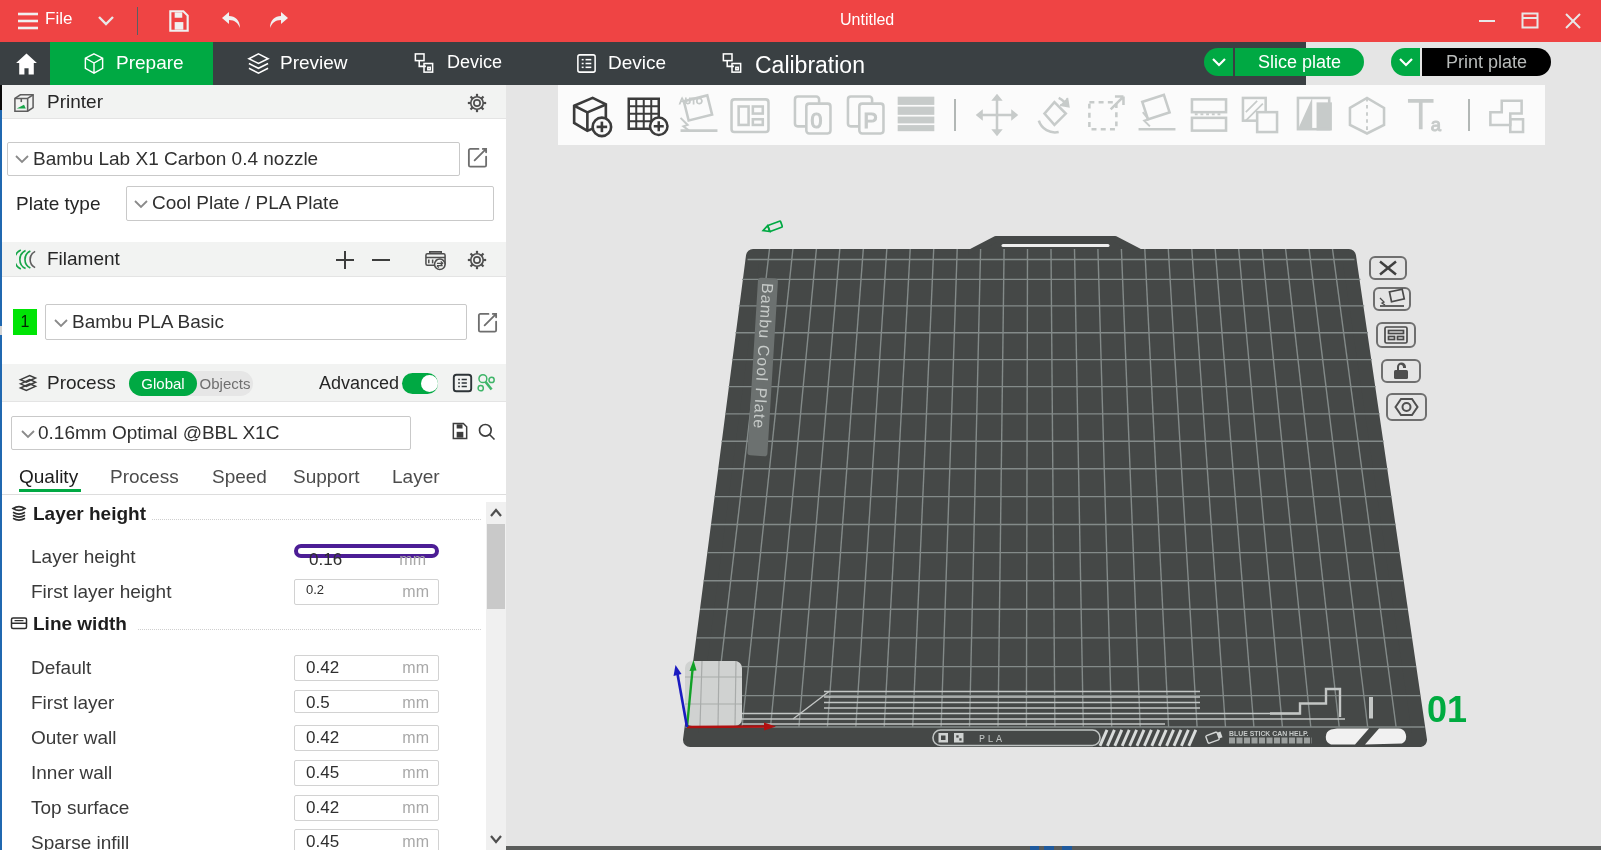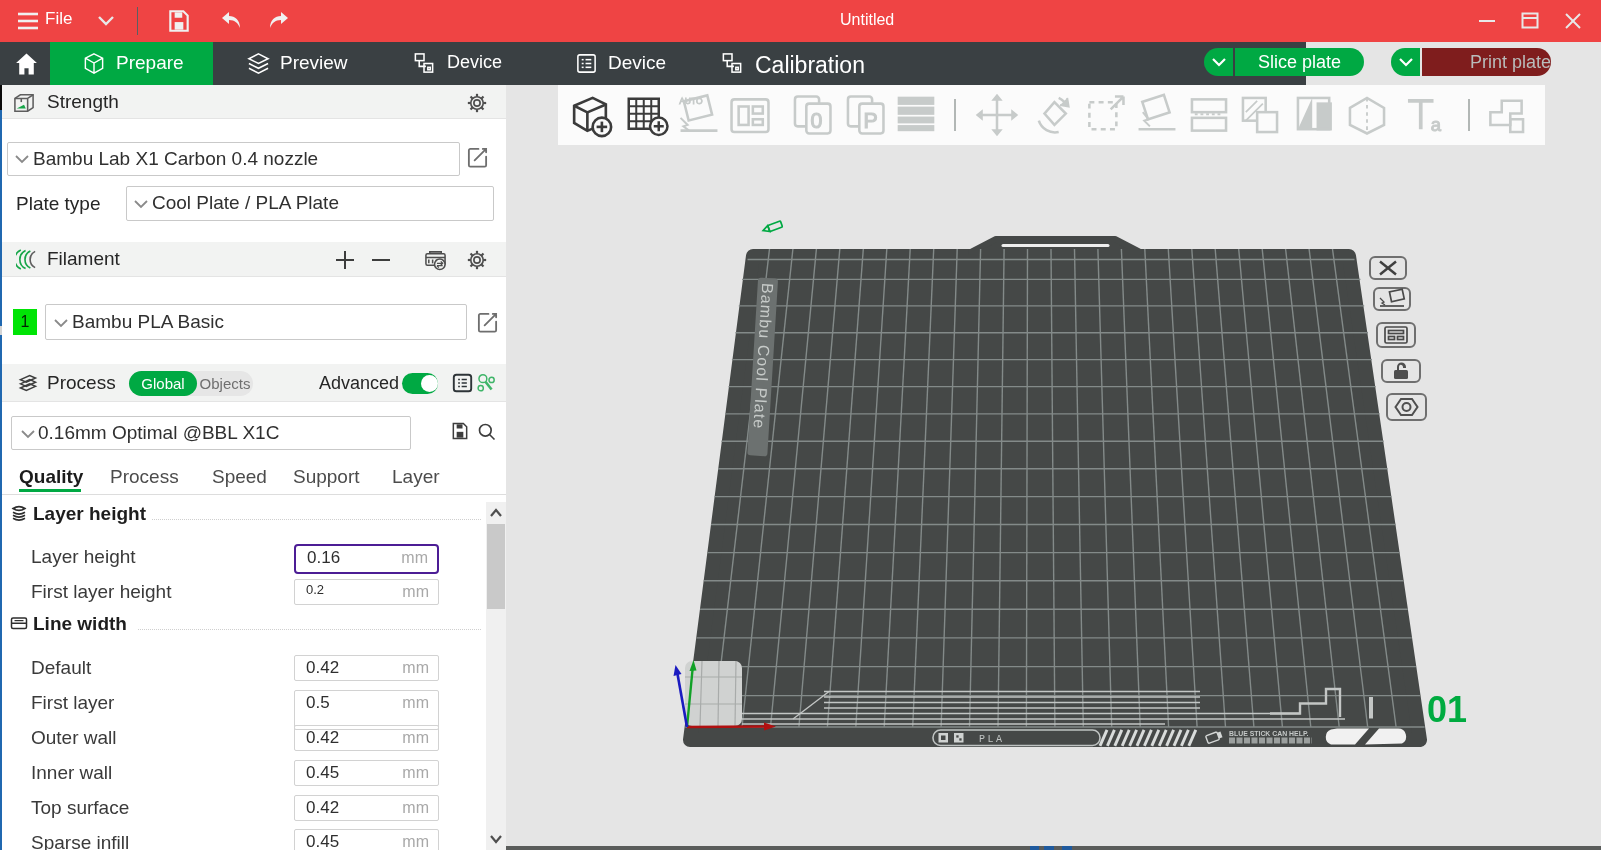--- a/index.html
+++ b/index.html
@@ -97,36 +97,36 @@
     <svg class="abs" style="left:7px;top:9px" width="16" height="11">
         <path d="M2,2 L8,8 L14,2" stroke="#fff" stroke-width="2.2" fill="none"></path>
       </svg>
     <div class="abs" style="left:31px;top:0;width:129px;height:28px;background:#00a943;border-radius:0 14px 14px 0;color:#fff;font-size:18px;text-align:center;line-height:28px">Slice plate</div>
   </div>
   <div class="abs" style="left:1391px;top:6px;width:160px;height:28px">
     <div class="abs" style="left:0;top:0;width:29px;height:28px;background:#00a943;border-radius:14px 0 0 14px"></div>
     <svg class="abs" style="left:7px;top:9px" width="16" height="11">
         <path d="M2,2 L8,8 L14,2" stroke="#fff" stroke-width="2.2" fill="none"></path>
       </svg>
-    <div class="abs" style="left:31px;top:0;width:129px;height:28px;background:#7f1d1d;border-radius:0 14px 14px 0;color:#b9bcbb;font-size:18px;text-align:right;line-height:28px">Print plate</div>
+    <div class="abs" style="left:31px;top:0;width:129px;height:28px;background:#000000;border-radius:0 14px 14px 0;color:#b9bcbb;font-size:18px;text-align:center;line-height:28px">Print plate</div>
   </div>
 </div>
 
 <div class="abs" style="left:0;top:85px;width:506px;height:765px;background:#fff;color:#2b2b2b">
 
   <div class="abs" style="left:0;top:0;width:506px;height:34px;background:#f2f3f2;border-bottom:1px solid #e4e4e4"></div>
   <svg class="abs" style="left:13px;top:8px" width="22" height="20" viewBox="0 0 24 22">
       <g fill="none" stroke="#5e5e5e" stroke-width="1.7">
         <path d="M2,6 L8,2 L22,2 L22,16 L16,20 L2,20 Z"></path>
         <path d="M2,6 L16,6 L16,20 M16,6 L22,2"></path>
         <path d="M9,6 v4"></path>
       </g>
       <path d="M4,17 L12,13 L14,17 Z" fill="#17a649"></path>
     </svg>
-  <div class="abs" style="left:47px;top:6px;font-size:19px;color:#262626">Strength</div>
+  <div class="abs" style="left:47px;top:6px;font-size:19px;color:#262626">Printer</div>
   <svg class="abs" style="left:466px;top:7px" width="22" height="22" viewBox="0 0 24 24">
       <g fill="none" stroke="#4e4e4e" stroke-width="1.8">
         <circle cx="12" cy="12" r="3.4"></circle>
         <circle cx="12" cy="12" r="6.8"></circle>
         <g stroke-width="2.4">
           <line x1="19.00" y1="12.00" x2="22.00" y2="12.00"></line>
           <line x1="16.95" y1="16.95" x2="19.07" y2="19.07"></line>
           <line x1="12.00" y1="19.00" x2="12.00" y2="22.00"></line>
           <line x1="7.05" y1="16.95" x2="4.93" y2="19.07"></line>
           <line x1="5.00" y1="12.00" x2="2.00" y2="12.00"></line>
@@ -254,42 +254,42 @@
   <svg class="abs" style="left:450px;top:336px" width="20" height="20" viewBox="0 0 24 24">
       <path d="M4,3 h12 l4,4 v14 h-16 z" fill="none" stroke="#3d3d3d" stroke-width="1.8"></path>
       <rect x="8" y="13" width="8" height="7" fill="#3d3d3d"></rect>
       <rect x="8" y="4" width="7" height="5" fill="#3d3d3d"></rect>
     </svg>
   <svg class="abs" style="left:477px;top:337px" width="20" height="20" viewBox="0 0 24 24">
       <circle cx="10" cy="10" r="7" fill="none" stroke="#3d3d3d" stroke-width="2"></circle>
       <line x1="15" y1="15" x2="21" y2="21" stroke="#3d3d3d" stroke-width="2"></line>
     </svg>
 
-  <div class="abs" style="left:19px;top:381px;font-size:19px;font-weight:bold;color:#1c1c1c">Quality</div>
+  <div class="abs" style="left:19px;top:381px;font-size:19px;font-weight:normal;color:#1c1c1c">Quality</div>
   <div class="abs" style="left:19px;top:404px;width:62px;height:3px;background:#00a943"></div>
   <div class="abs" style="left:110px;top:381px;font-size:19px;color:#4c4c4c">Process</div>
   <div class="abs" style="left:212px;top:381px;font-size:19px;color:#4c4c4c">Speed</div>
   <div class="abs" style="left:293px;top:381px;font-size:19px;color:#4c4c4c">Support</div>
   <div class="abs" style="left:392px;top:381px;font-size:19px;color:#4c4c4c">Layer</div>
   <div class="abs" style="left:0;top:409px;width:506px;height:1px;background:#ddd"></div>
 </div>
 
 <div class="abs" style="left:0;top:495px;width:486px;height:355px;background:#fff">
   <svg class="abs" style="left:10px;top:9px" width="18" height="18" viewBox="0 0 24 24">
       <g fill="none" stroke="#2e2e2e" stroke-width="2">
         <path d="M4,6 q8,-5 16,0 q-8,5 -16,0 z"></path>
         <path d="M4,11 q8,5 16,0"></path>
         <path d="M4,15 q8,5 16,0"></path>
         <path d="M4,19 q8,5 16,0"></path>
       </g>
     </svg>
   <div class="abs" style="left:33px;top:8px;font-size:19px;font-weight:bold;color:#1e1e1e">Layer height</div>
   <div class="abs" style="left:152px;top:24px;width:329px;height:0;border-top:1px dotted #cfcfcf"></div>
   <div class="abs" style="left:31px;top:51px;font-size:19px;color:#3a3a3a">Layer height</div>
-  <div class="abs" style="left:294px;top:49px;width:145px;height:30px;border:2px solid #4c1d95;border-radius:4px">
+  <div class="abs" style="left:294px;top:49px;width:145px;height:14px;border:4px solid #4c1d95;border-radius:11px">
       <span style="position:absolute;left:11px;top:2px;font-size:17px;color:#2e2e2e">0.16</span>
       <span style="position:absolute;right:9px;top:3px;font-size:16px;color:#a8a8a8">mm</span>
     </div>
   <div class="abs" style="left:31px;top:86px;font-size:19px;color:#3a3a3a">First layer height</div>
   <div class="abs" style="left:294px;top:84px;width:145px;height:26px;border:1px solid #d2d2d2;border-radius:2px">
       <span style="position:absolute;left:11px;top:2px;font-size:13px;color:#2e2e2e">0.2</span>
       <span style="position:absolute;right:9px;top:3px;font-size:16px;color:#a8a8a8">mm</span>
     </div>
   <svg class="abs" style="left:10px;top:121px" width="18" height="16" viewBox="0 0 24 20">
       <g fill="none" stroke="#2e2e2e" stroke-width="2">
@@ -299,21 +299,21 @@
       </g>
     </svg>
   <div class="abs" style="left:33px;top:118px;font-size:19px;font-weight:bold;color:#1e1e1e">Line width</div>
   <div class="abs" style="left:138px;top:134px;width:343px;height:0;border-top:1px dotted #cfcfcf"></div>
   <div class="abs" style="left:31px;top:162px;font-size:19px;color:#3a3a3a">Default</div>
   <div class="abs" style="left:294px;top:160px;width:145px;height:26px;border:1px solid #d2d2d2;border-radius:2px">
       <span style="position:absolute;left:11px;top:2px;font-size:17px;color:#2e2e2e">0.42</span>
       <span style="position:absolute;right:9px;top:3px;font-size:16px;color:#a8a8a8">mm</span>
     </div>
   <div class="abs" style="left:31px;top:197px;font-size:19px;color:#3a3a3a">First layer</div>
-  <div class="abs" style="left:294px;top:195px;width:145px;height:40px;border:1px solid #d2d2d2;border-radius:2px">
+  <div class="abs" style="left:294px;top:195px;width:145px;height:23px;border:1px solid #d2d2d2;border-radius:2px">
       <span style="position:absolute;left:11px;top:2px;font-size:17px;color:#2e2e2e">0.5</span>
       <span style="position:absolute;right:9px;top:3px;font-size:16px;color:#a8a8a8">mm</span>
     </div>
   <div class="abs" style="left:31px;top:232px;font-size:19px;color:#3a3a3a">Outer wall</div>
   <div class="abs" style="left:294px;top:230px;width:145px;height:26px;border:1px solid #d2d2d2;border-radius:2px">
       <span style="position:absolute;left:11px;top:2px;font-size:17px;color:#2e2e2e">0.42</span>
       <span style="position:absolute;right:9px;top:3px;font-size:16px;color:#a8a8a8">mm</span>
     </div>
   <div class="abs" style="left:31px;top:267px;font-size:19px;color:#3a3a3a">Inner wall</div>
   <div class="abs" style="left:294px;top:265px;width:145px;height:26px;border:1px solid #d2d2d2;border-radius:2px">

